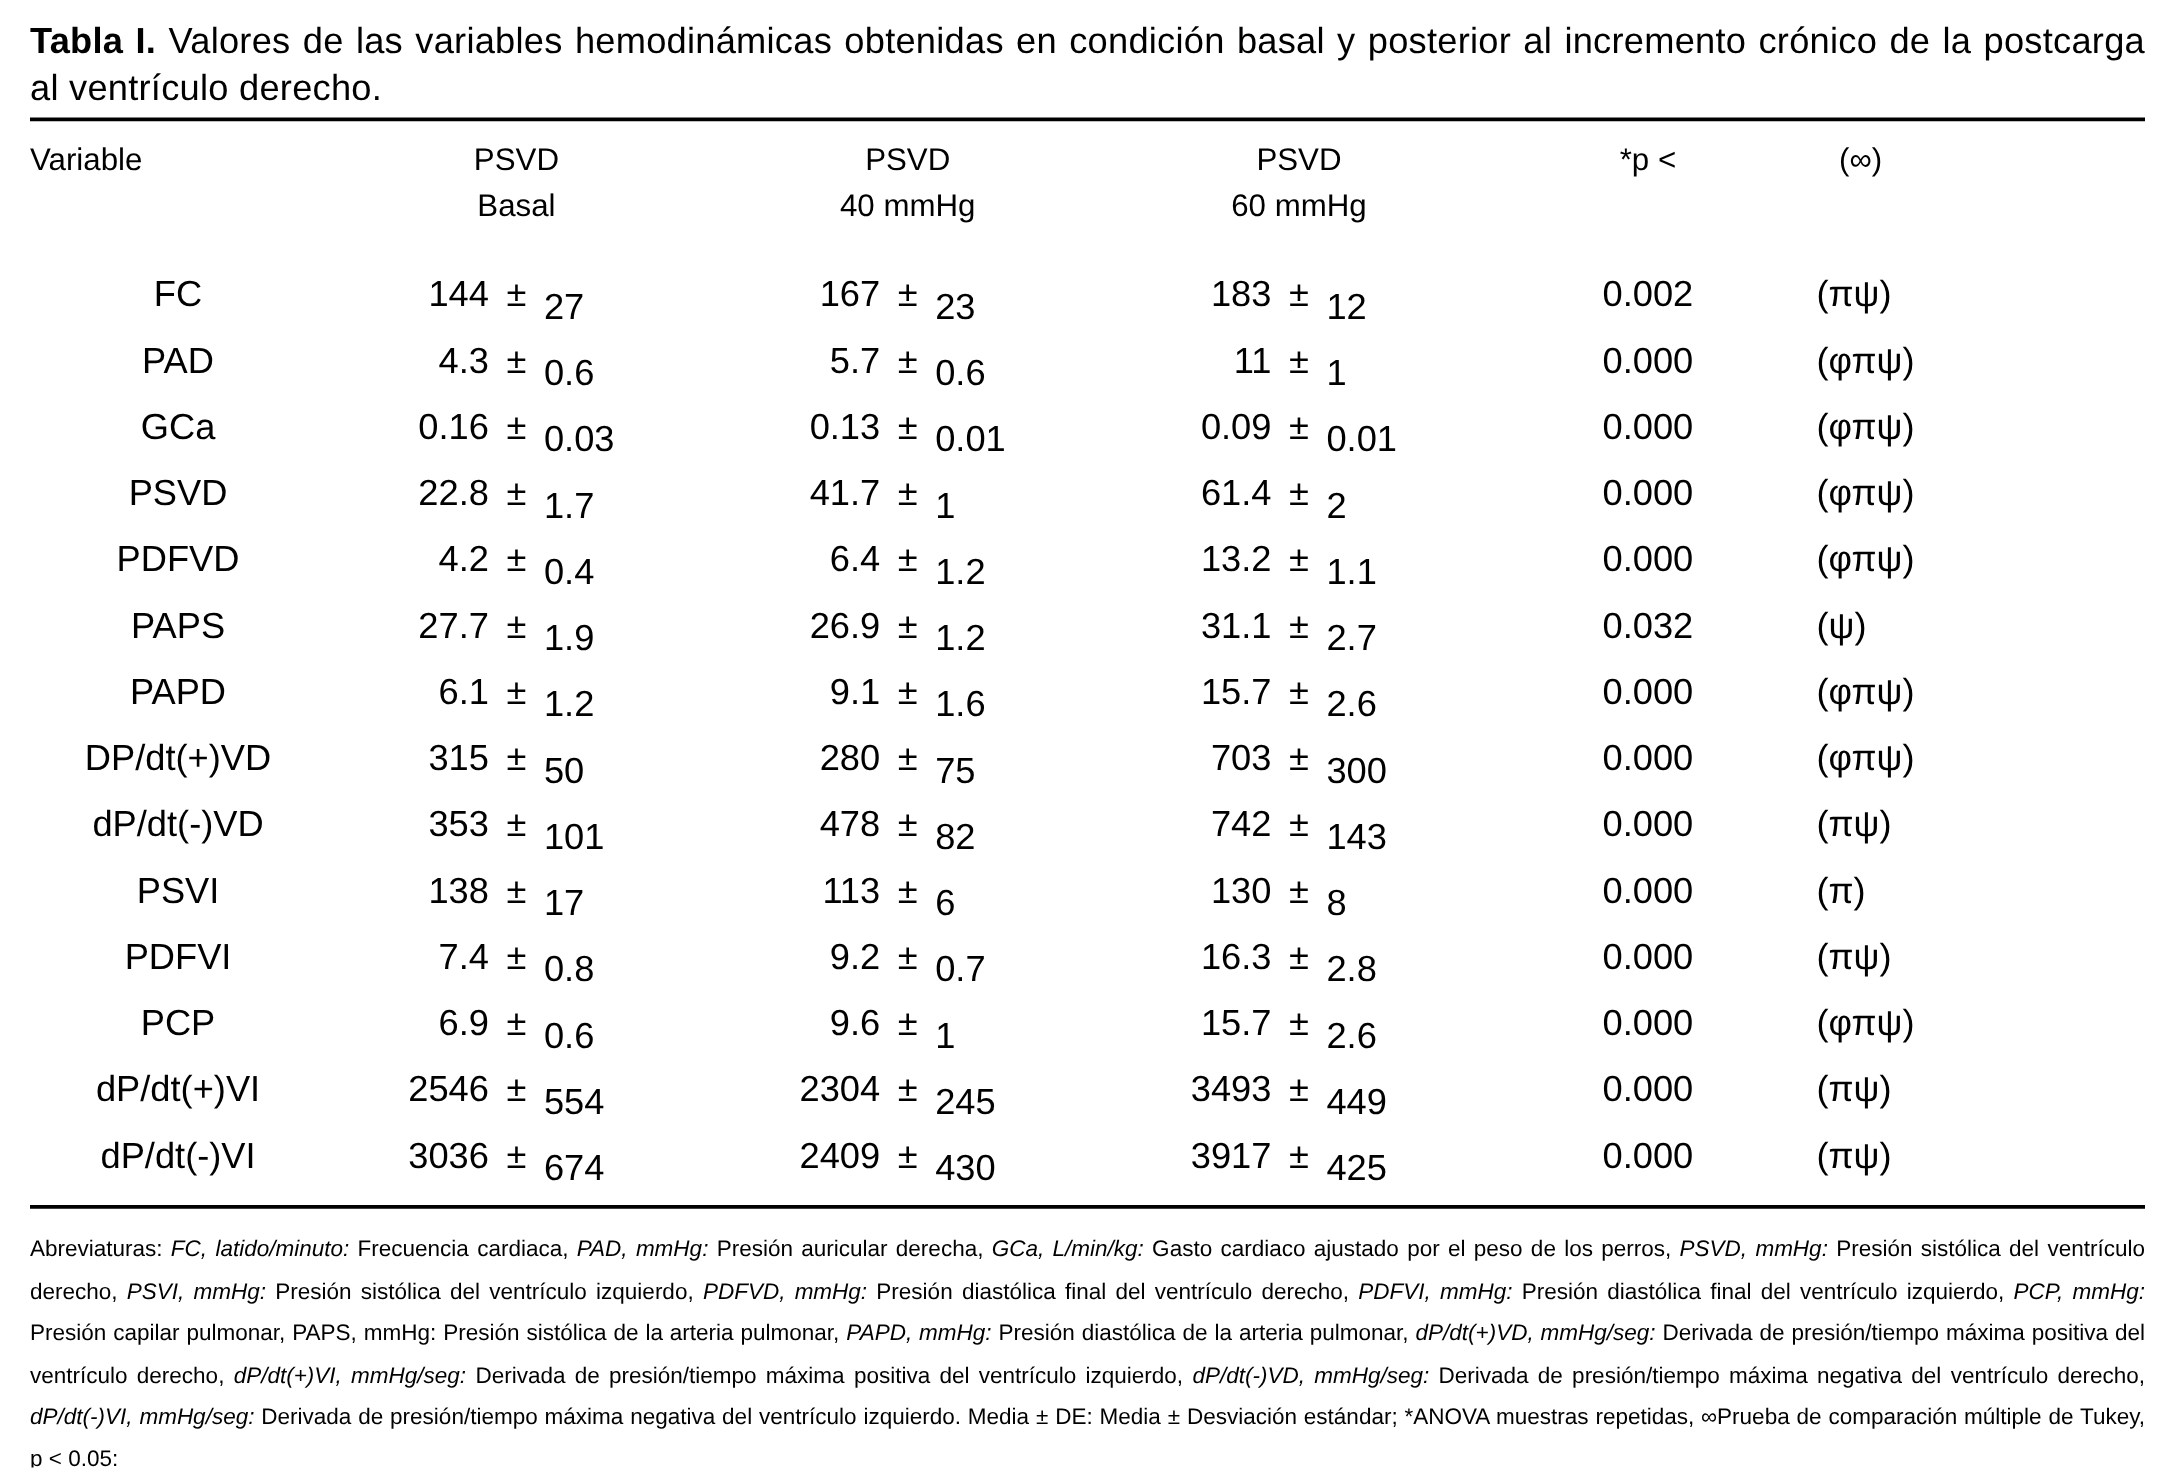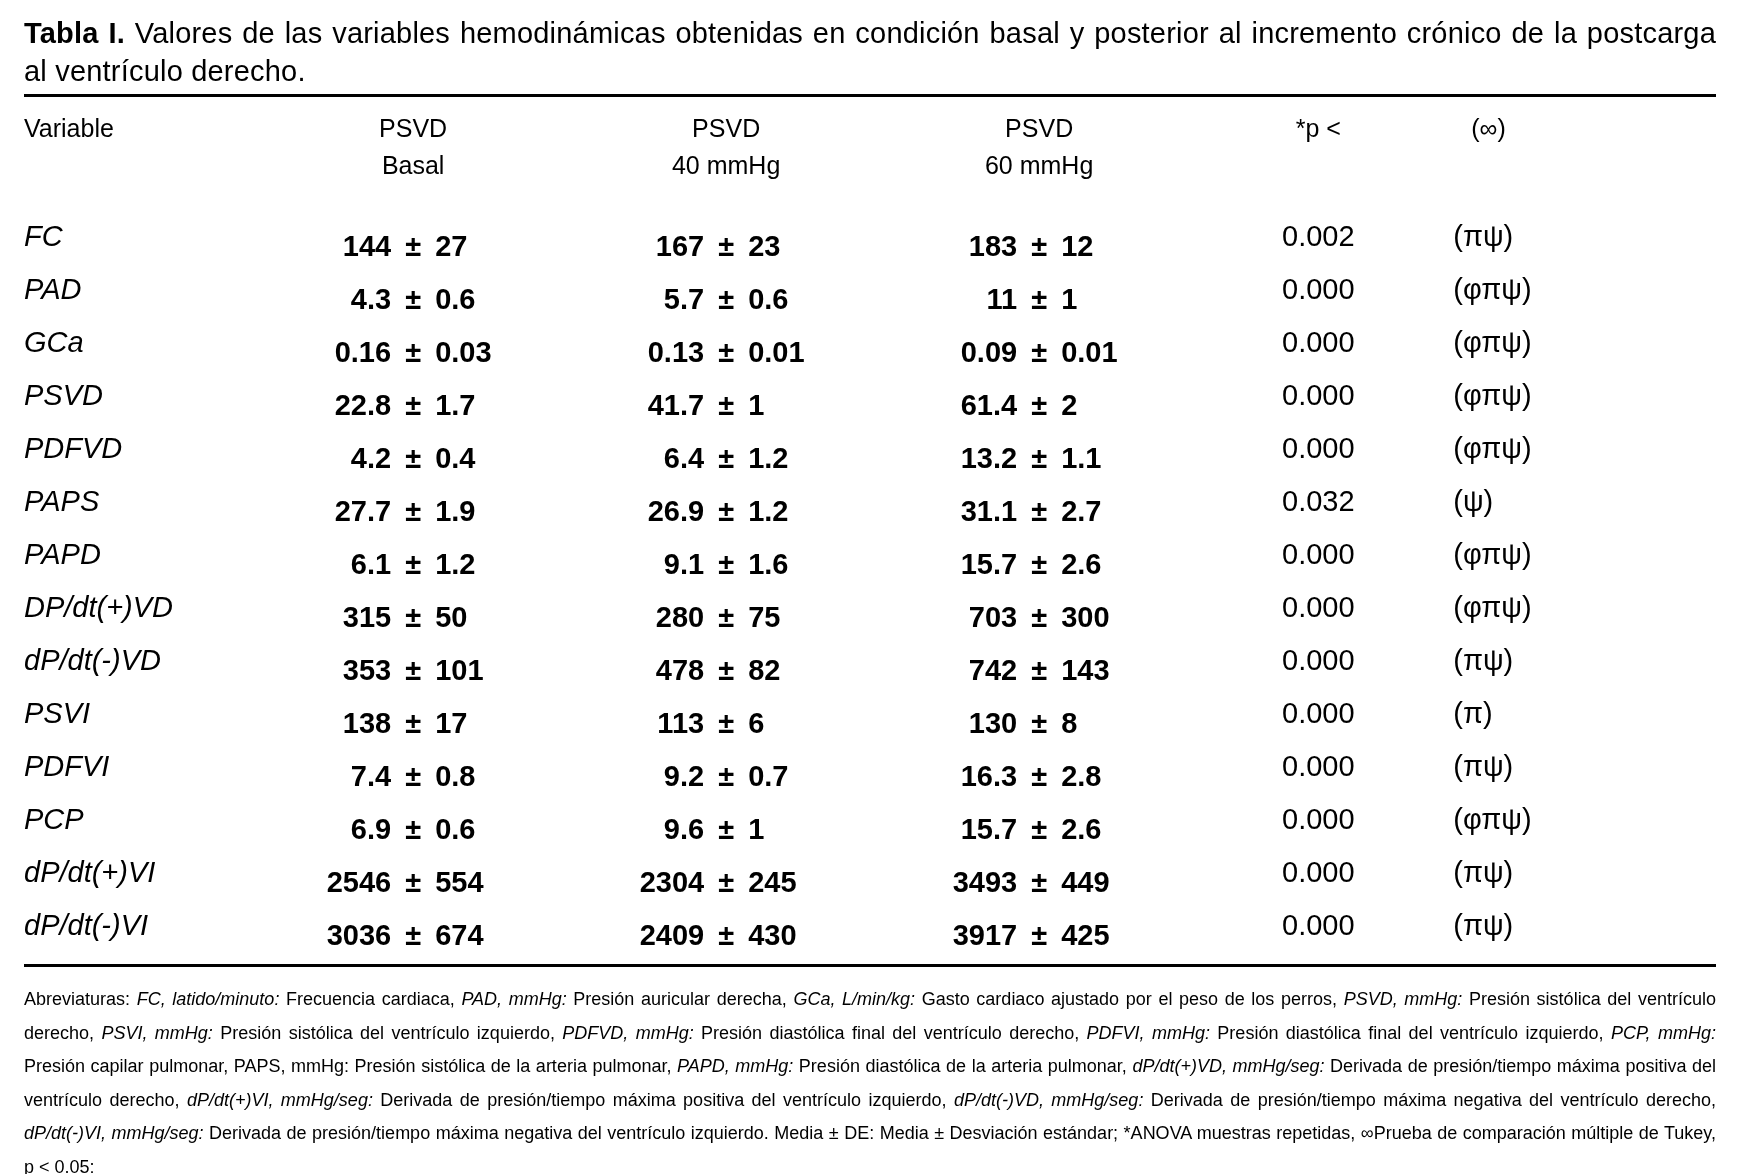--- a/index.html
+++ b/index.html
@@ -27,24 +27,24 @@
   thead th {
     font-weight: 400; font-size: 25px; line-height: 37px;
     vertical-align: top; padding: 13px 0 16px 0; text-align: center;
   }
   thead th.h-var { text-align: left; }
   thead th.h-sig { text-align: left; padding-left: 26px; }
 
   tbody td { font-size: 29px; height: 37px; vertical-align: middle; padding: 0; text-align: center; }
   tbody tr:first-child td { padding-top: 10px; }
   tbody tr:last-child td { padding-bottom: 12px; }
-  td.var { text-align: left; font-style: italic; }
+  td.var { text-align: center; }
   td.sig { text-align: left; padding-left: 8px; }
 
-  .mcell { display: flex; justify-content: center; align-items: flex-end; font-weight: bold; }
+  .mcell { display: flex; justify-content: center; align-items: center; }
   .mcell .mean { width: 92px; text-align: right; }
   .mcell .pm { width: 44px; text-align: center; }
   .mcell .sd { width: 92px; text-align: left; margin-top: 20px; }
 
   .footer { margin-top: 16px; }
   .abbrev { font-size: 18px; line-height: 33.5px; text-align: justify; }
   .it { font-style: italic; }
   .note { font-size: 26px; line-height: 35px; }
   .notes { margin-top: 3px; }
 </style>

